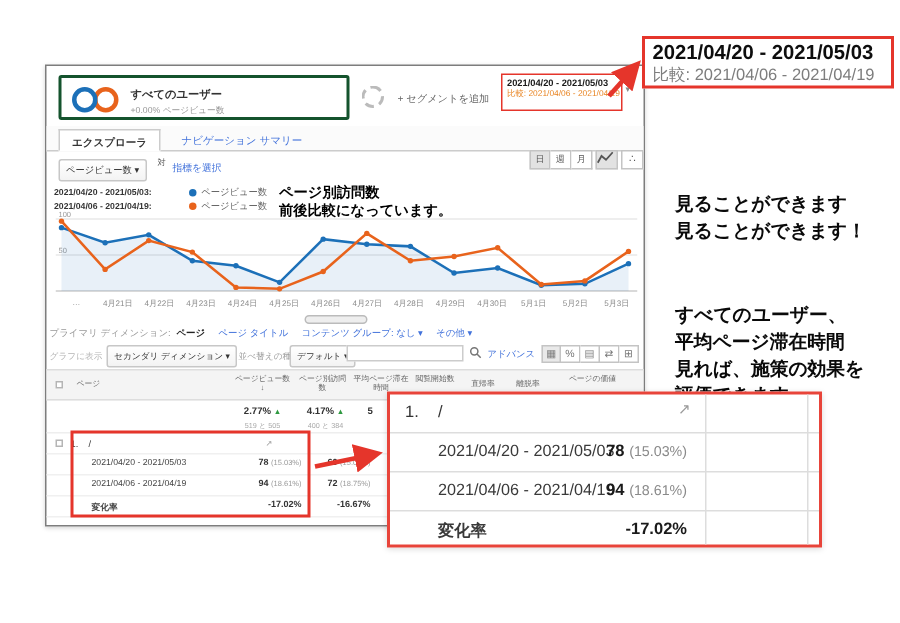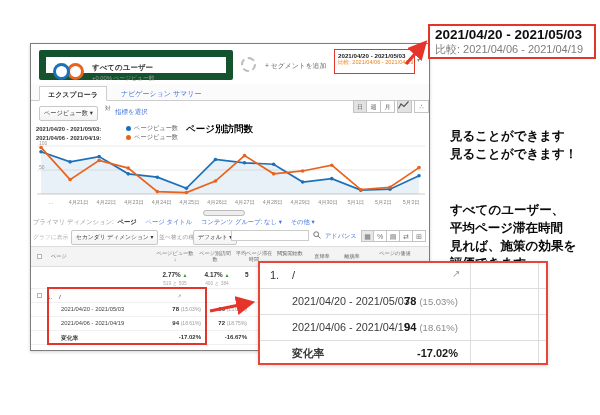--- a/index.html
+++ b/index.html
@@ -6,21 +6,21 @@
   html,body { width:600px; height:415px; background:#fff; overflow:hidden;
     font-family:"Liberation Sans","DejaVu Sans",sans-serif; }
   .abs { position:absolute; }
   #stage { position:relative; width:600px; height:415px; background:#fff; }
 
   
   #ga { left:30px; top:43px; width:400px; height:308px; background:#fff;
     border:1.5px solid #7d7d7d; box-shadow:0 1px 3px rgba(0,0,0,.18); }
 
   
-  .seg-box { left:8px; top:6px; width:194px; height:30px; border:7px solid #14532d; border-radius:2px; background:#fff; }
+  .seg-box { left:8px; top:6px; width:194px; height:30px; border:2px solid #14532d; border-radius:2px; background:#fff; }
   .ring { width:17px; height:17px; border-radius:50%; background:#fff; }
   .ring.blue { border:3px solid #1c70b8; left:7px; top:6px; z-index:2; }
   .ring.orange { border:3px solid #e8631c; left:21px; top:6px; }
   .seg-title { left:46px; top:6px; font-size:7.5px; font-weight:bold; color:#333; }
   .seg-sub { left:46px; top:17px; font-size:5.8px; color:#999; }
   .seg-add { left:182px; top:6px; width:170px; height:30px; }
   .ring.dashed { border:2px dashed #bbb; width:15px; height:15px; left:28px; top:7px; }
   .seg-add-label { left:52px; top:11px; font-size:6.8px; color:#666; }
 
   
@@ -184,20 +184,21 @@
       <span class="leg-metric">ページビュー数</span>
     </div>
     <div class="abs" style="left:5px; top:89px; display:flex; align-items:center; gap:3px;">
       <span class="leg-label">2021/04/06 - 2021/04/19:</span>
       <span class="leg-dot" style="background:#e8631c; margin-left:22px;"></span>
       <span class="leg-metric">ページビュー数</span>
     </div>
 
     <div class="abs chart-note">
       <div>ページ別訪問数</div>
+      <div>前後比較になっています。</div>
     </div>
 
     <svg id="trend-svg" class="abs" width="388" height="57">
         <line x1="0" y1="29" x2="388" y2="29" stroke="#e8e8e8" stroke-width="1"></line>
         <text x="2" y="27.5" font-size="5" fill="#999">50</text>
         <line x1="0" y1="5" x2="388" y2="5" stroke="#e8e8e8" stroke-width="1"></line>
         <text x="2" y="3.5" font-size="5" fill="#999">100</text>
         <line x1="0" y1="53" x2="388" y2="53" stroke="#ccc" stroke-width="1"></line>
         <polygon points="4,53 4,10.759999999999998 33.07692307692308,20.839999999999996 62.15384615384615,15.560000000000002 91.23076923076923,32.84 120.3076923076923,36.2 149.3846153846154,47.24 178.46153846153845,18.439999999999998 207.53846153846155,21.799999999999997 236.6153846153846,23.240000000000002 265.6923076923077,41 294.7692307692308,37.64 323.84615384615387,49.16 352.9230769230769,48.2 382,34.76 382,53" fill="#1c70b8" opacity="0.1" stroke="none"></polygon>
         <polyline points="4,10.759999999999998 33.07692307692308,20.839999999999996 62.15384615384615,15.560000000000002 91.23076923076923,32.84 120.3076923076923,36.2 149.3846153846154,47.24 178.46153846153845,18.439999999999998 207.53846153846155,21.799999999999997 236.6153846153846,23.240000000000002 265.6923076923077,41 294.7692307692308,37.64 323.84615384615387,49.16 352.9230769230769,48.2 382,34.76" fill="none" stroke="#1c70b8" stroke-width="1.7"></polyline>

